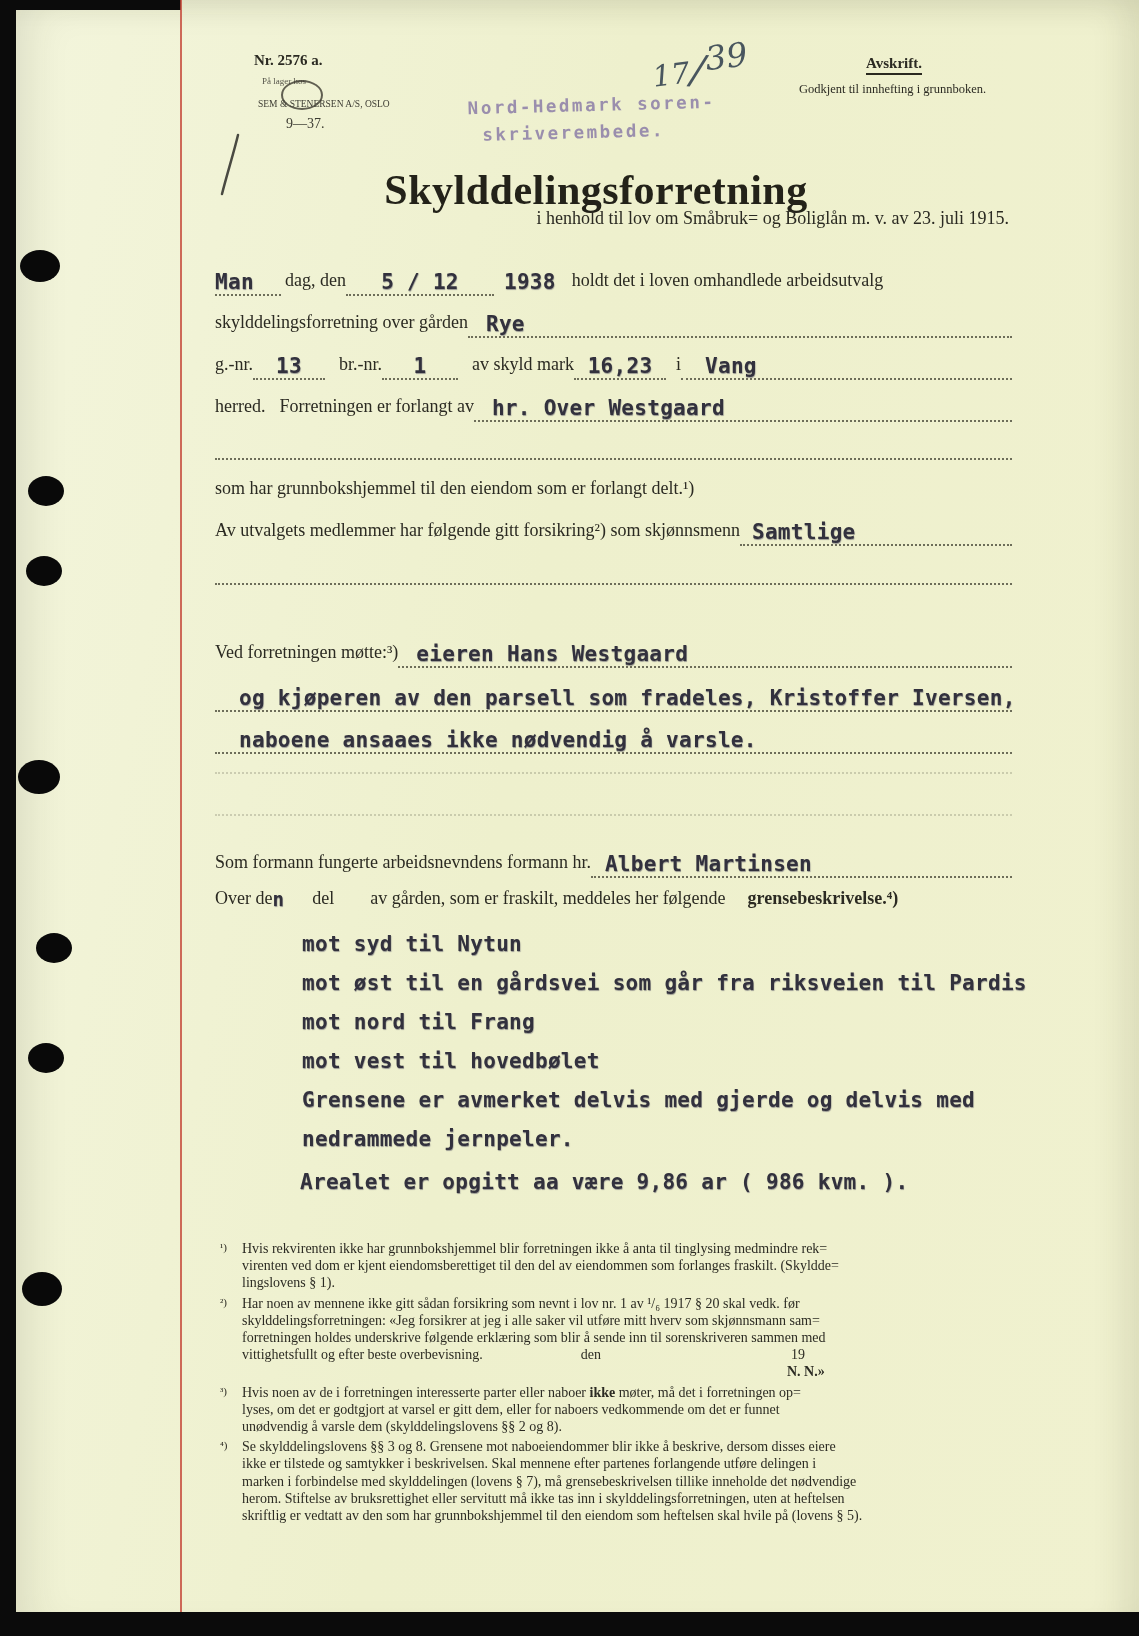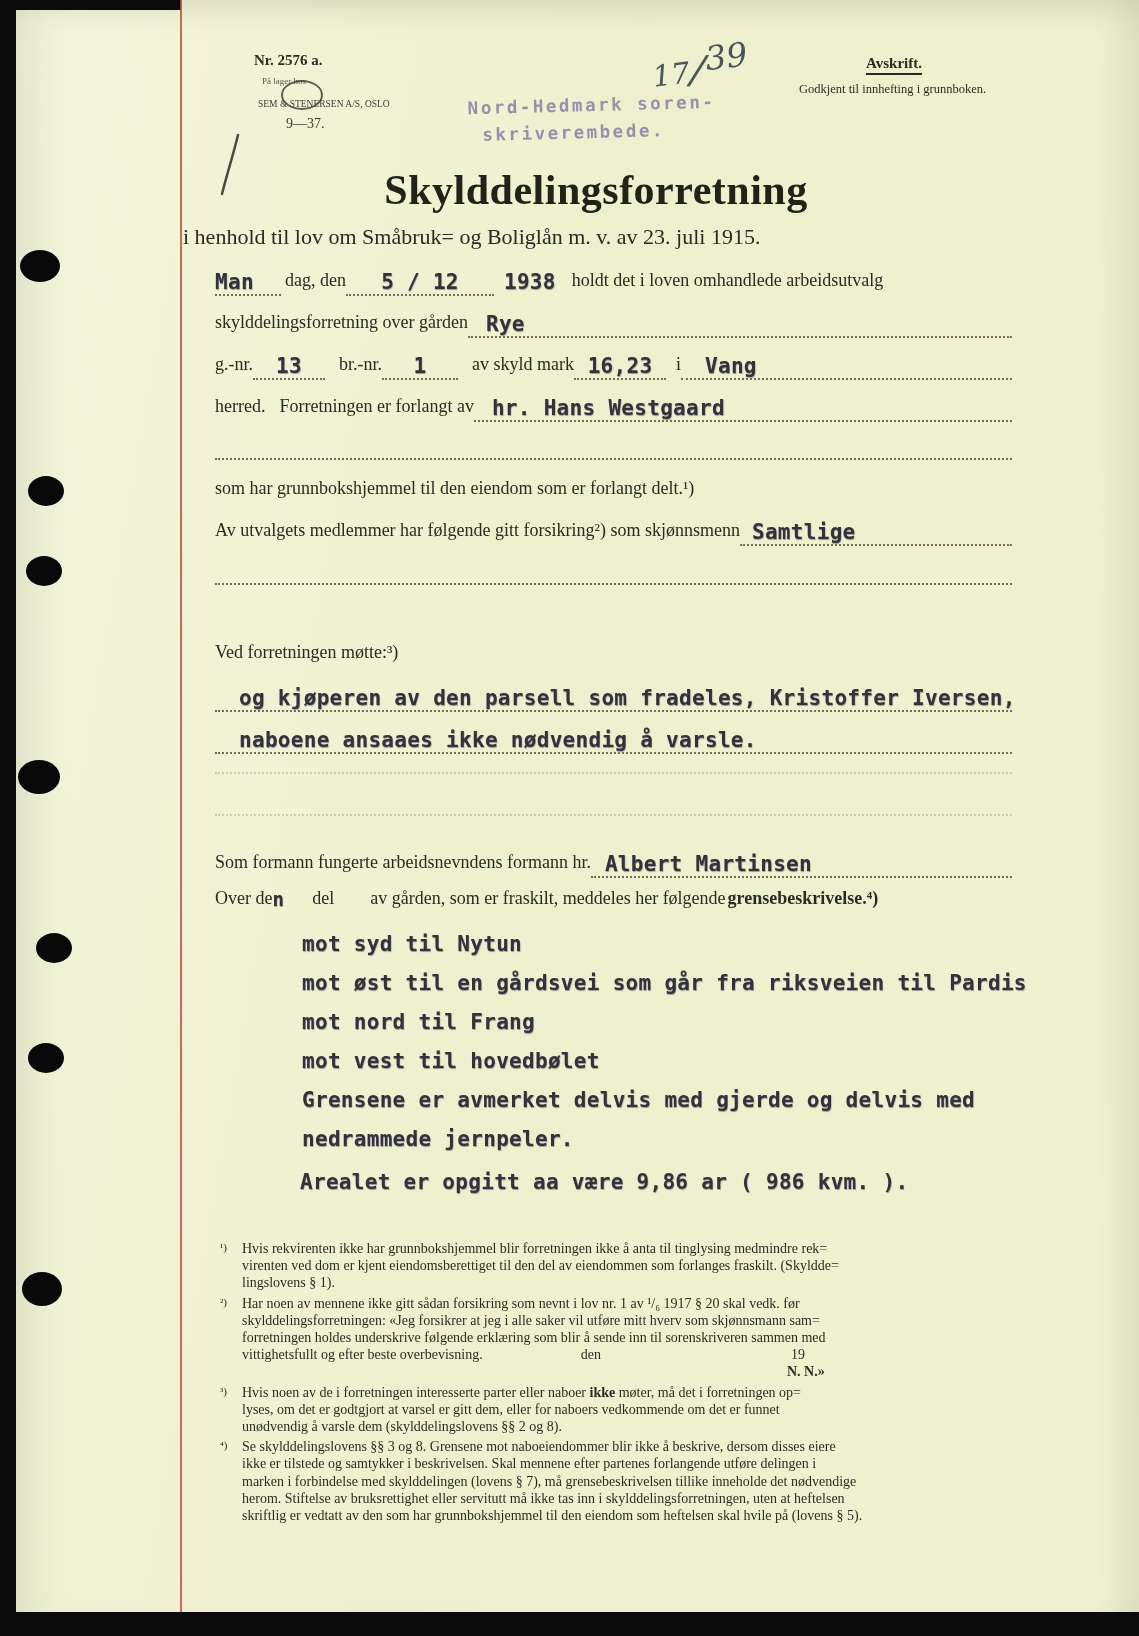--- a/index.html
+++ b/index.html
@@ -43,21 +43,21 @@
   .journal .jsep { font-size:40px; display:inline-block; transform:rotate(12deg); margin:0 2px; position:relative; top:2px; }
   .journal .j2   { font-size:33px; display:inline-block; position:relative; top:-10px; }
 
   .stamp { position:absolute; left:468px; top:95px; transform:rotate(-1.5deg);
            font-family:"DejaVu Sans Mono",monospace; font-weight:700; font-size:17.5px;
            letter-spacing:2.5px; color:rgba(139,124,167,.85); }
   .stamp .s2 { margin-left:14px; margin-top:7px; }
 
   .title   { position:absolute; left:183px; top:166px; width:826px; text-align:center;
              font-weight:700; font-size:42px; letter-spacing:.5px; color:#232219; }
-  .subtitle{ position:absolute; left:183px; top:224px; width:826px; text-align:left; font-size:22px; }
+  .subtitle{ position:absolute; left:183px; top:208px; width:826px; text-align:right; font-size:18px; }
 
   .bounds { position:absolute; left:302px; top:932px; }
   .bounds > div { height:39px; }
   .areal  { position:absolute; left:300px; top:1170px; }
 
   .footnotes { position:absolute; left:218px; top:1240px; width:794px; color:#2c2b23; }
   .fn  { position:relative; padding-left:24px; margin-bottom:3px; font-size:14px; line-height:17.2px; }
   .fn .mk { position:absolute; left:2px; top:-1px; font-size:11px; }
   .fn .sigline { padding-left:545px; font-weight:700; }
   .fn .gap150 { margin-left:98px; }
@@ -127,38 +127,39 @@
     <span class="tw slot ctr" style="width:76px">1</span>
     <span class="pr" style="margin-left:14px">av skyld mark</span>
     <span class="tw slot ctr" style="width:92px">16,23</span>
     <span class="pr" style="margin-left:10px">i</span>
     <span class="slot fill" style="padding-left:24px"><span class="tw">Vang</span></span>
   </div>
 
   <div class="line" style="top:396px">
     <span class="pr">herred.</span>
     <span class="pr" style="margin-left:14px">Forretningen er forlangt av</span>
-    <span class="slot fill" style="padding-left:18px"><span class="tw">hr. Hans Westgaard</span></span>
+    <span class="slot fill" style="padding-left:18px"><span class="tw">hr. Over Westgaard</span></span>
   </div>
 
   <div class="dotline" style="top:458px"></div>
 
   <div class="line" style="top:478px">
     <span class="pr">som har grunnbokshjemmel til den eiendom som er forlangt delt.¹)</span>
   </div>
 
   <div class="line" style="top:520px">
     <span class="pr">Av utvalgets medlemmer har følgende gitt forsikring²) som skjønnsmenn</span>
     <span class="slot fill" style="padding-left:12px"><span class="tw">Samtlige</span></span>
   </div>
 
   <div class="dotline" style="top:583px"></div>
 
   <div class="line" style="top:642px">
     <span class="pr">Ved forretningen møtte:³)</span>
+    <span class="slot fill" style="padding-left:18px"><span class="tw">eieren Hans Westgaard</span></span>
   </div>
 
   <div class="line slot" style="top:686px">
     <span class="tw" style="padding-left:24px">og kjøperen av den parsell som fradeles, Kristoffer Iversen,</span>
   </div>
 
   <div class="line slot" style="top:728px">
     <span class="tw" style="padding-left:24px">naboene ansaaes ikke nødvendig å varsle.</span>
   </div>
 
@@ -168,21 +169,21 @@
   <div class="line" style="top:852px">
     <span class="pr">Som formann fungerte arbeidsnevndens formann hr.</span>
     <span class="slot fill" style="padding-left:14px"><span class="tw">Albert Martinsen</span></span>
   </div>
 
   <div class="line" style="top:888px">
     <span class="pr">Over de</span>
     <span class="tw" style="font-size:19px">n</span>
     <span class="pr" style="margin-left:28px">del</span>
     <span class="pr" style="margin-left:36px">av gården, som er fraskilt, meddeles her følgende</span>
-    <span class="pr bold" style="margin-left:2px">grensebeskrivelse.⁴)</span>
+    <span class="pr bold" style="margin-left:22px">grensebeskrivelse.⁴)</span>
   </div>
 
   <div class="bounds">
     <div class="tw">mot syd til Nytun</div>
     <div class="tw">mot øst til en gårdsvei som går fra riksveien til Pardis</div>
     <div class="tw">mot nord til Frang</div>
     <div class="tw">mot vest til hovedbølet</div>
     <div class="tw">Grensene er avmerket delvis med gjerde og delvis med</div>
     <div class="tw">nedrammede jernpeler.</div>
   </div>

